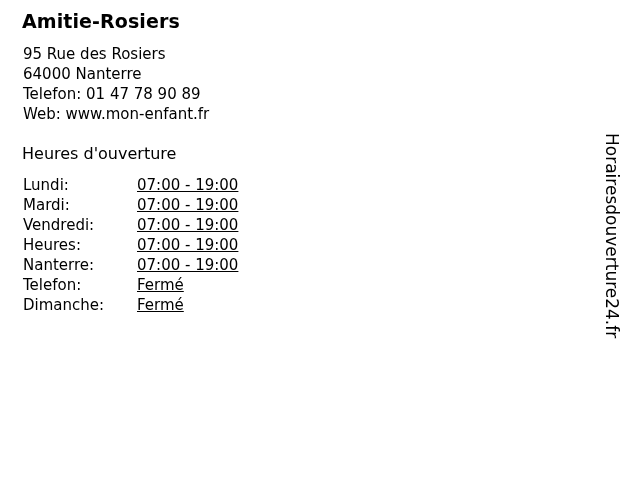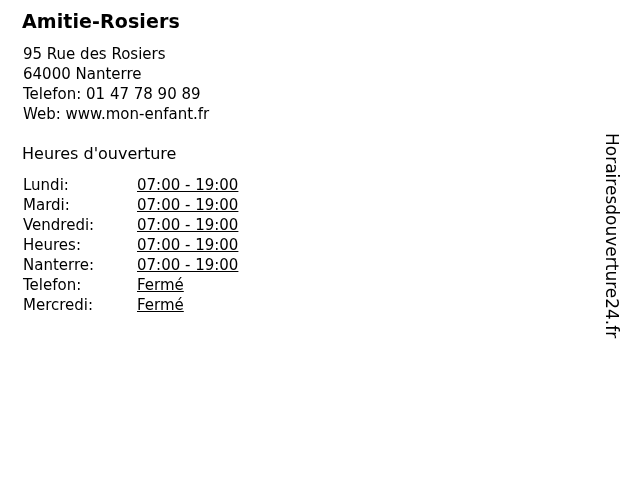--- a/index.html
+++ b/index.html
@@ -133,21 +133,21 @@
       </tr>
       <tr>
         <td class="day-label">Nanterre:</td>
         <td class="day-value">07:00 - 19:00</td>
       </tr>
       <tr>
         <td class="day-label">Telefon:</td>
         <td class="day-value">Fermé</td>
       </tr>
       <tr>
-        <td class="day-label">Mercredi:</td>
+        <td class="day-label">Dimanche:</td>
         <td class="day-value">Fermé</td>
       </tr>
     </tbody>
   </table>
 
   <div class="watermark">Horairesdouverture24.fr</div>
 
 </div>
 
 </body></html>

